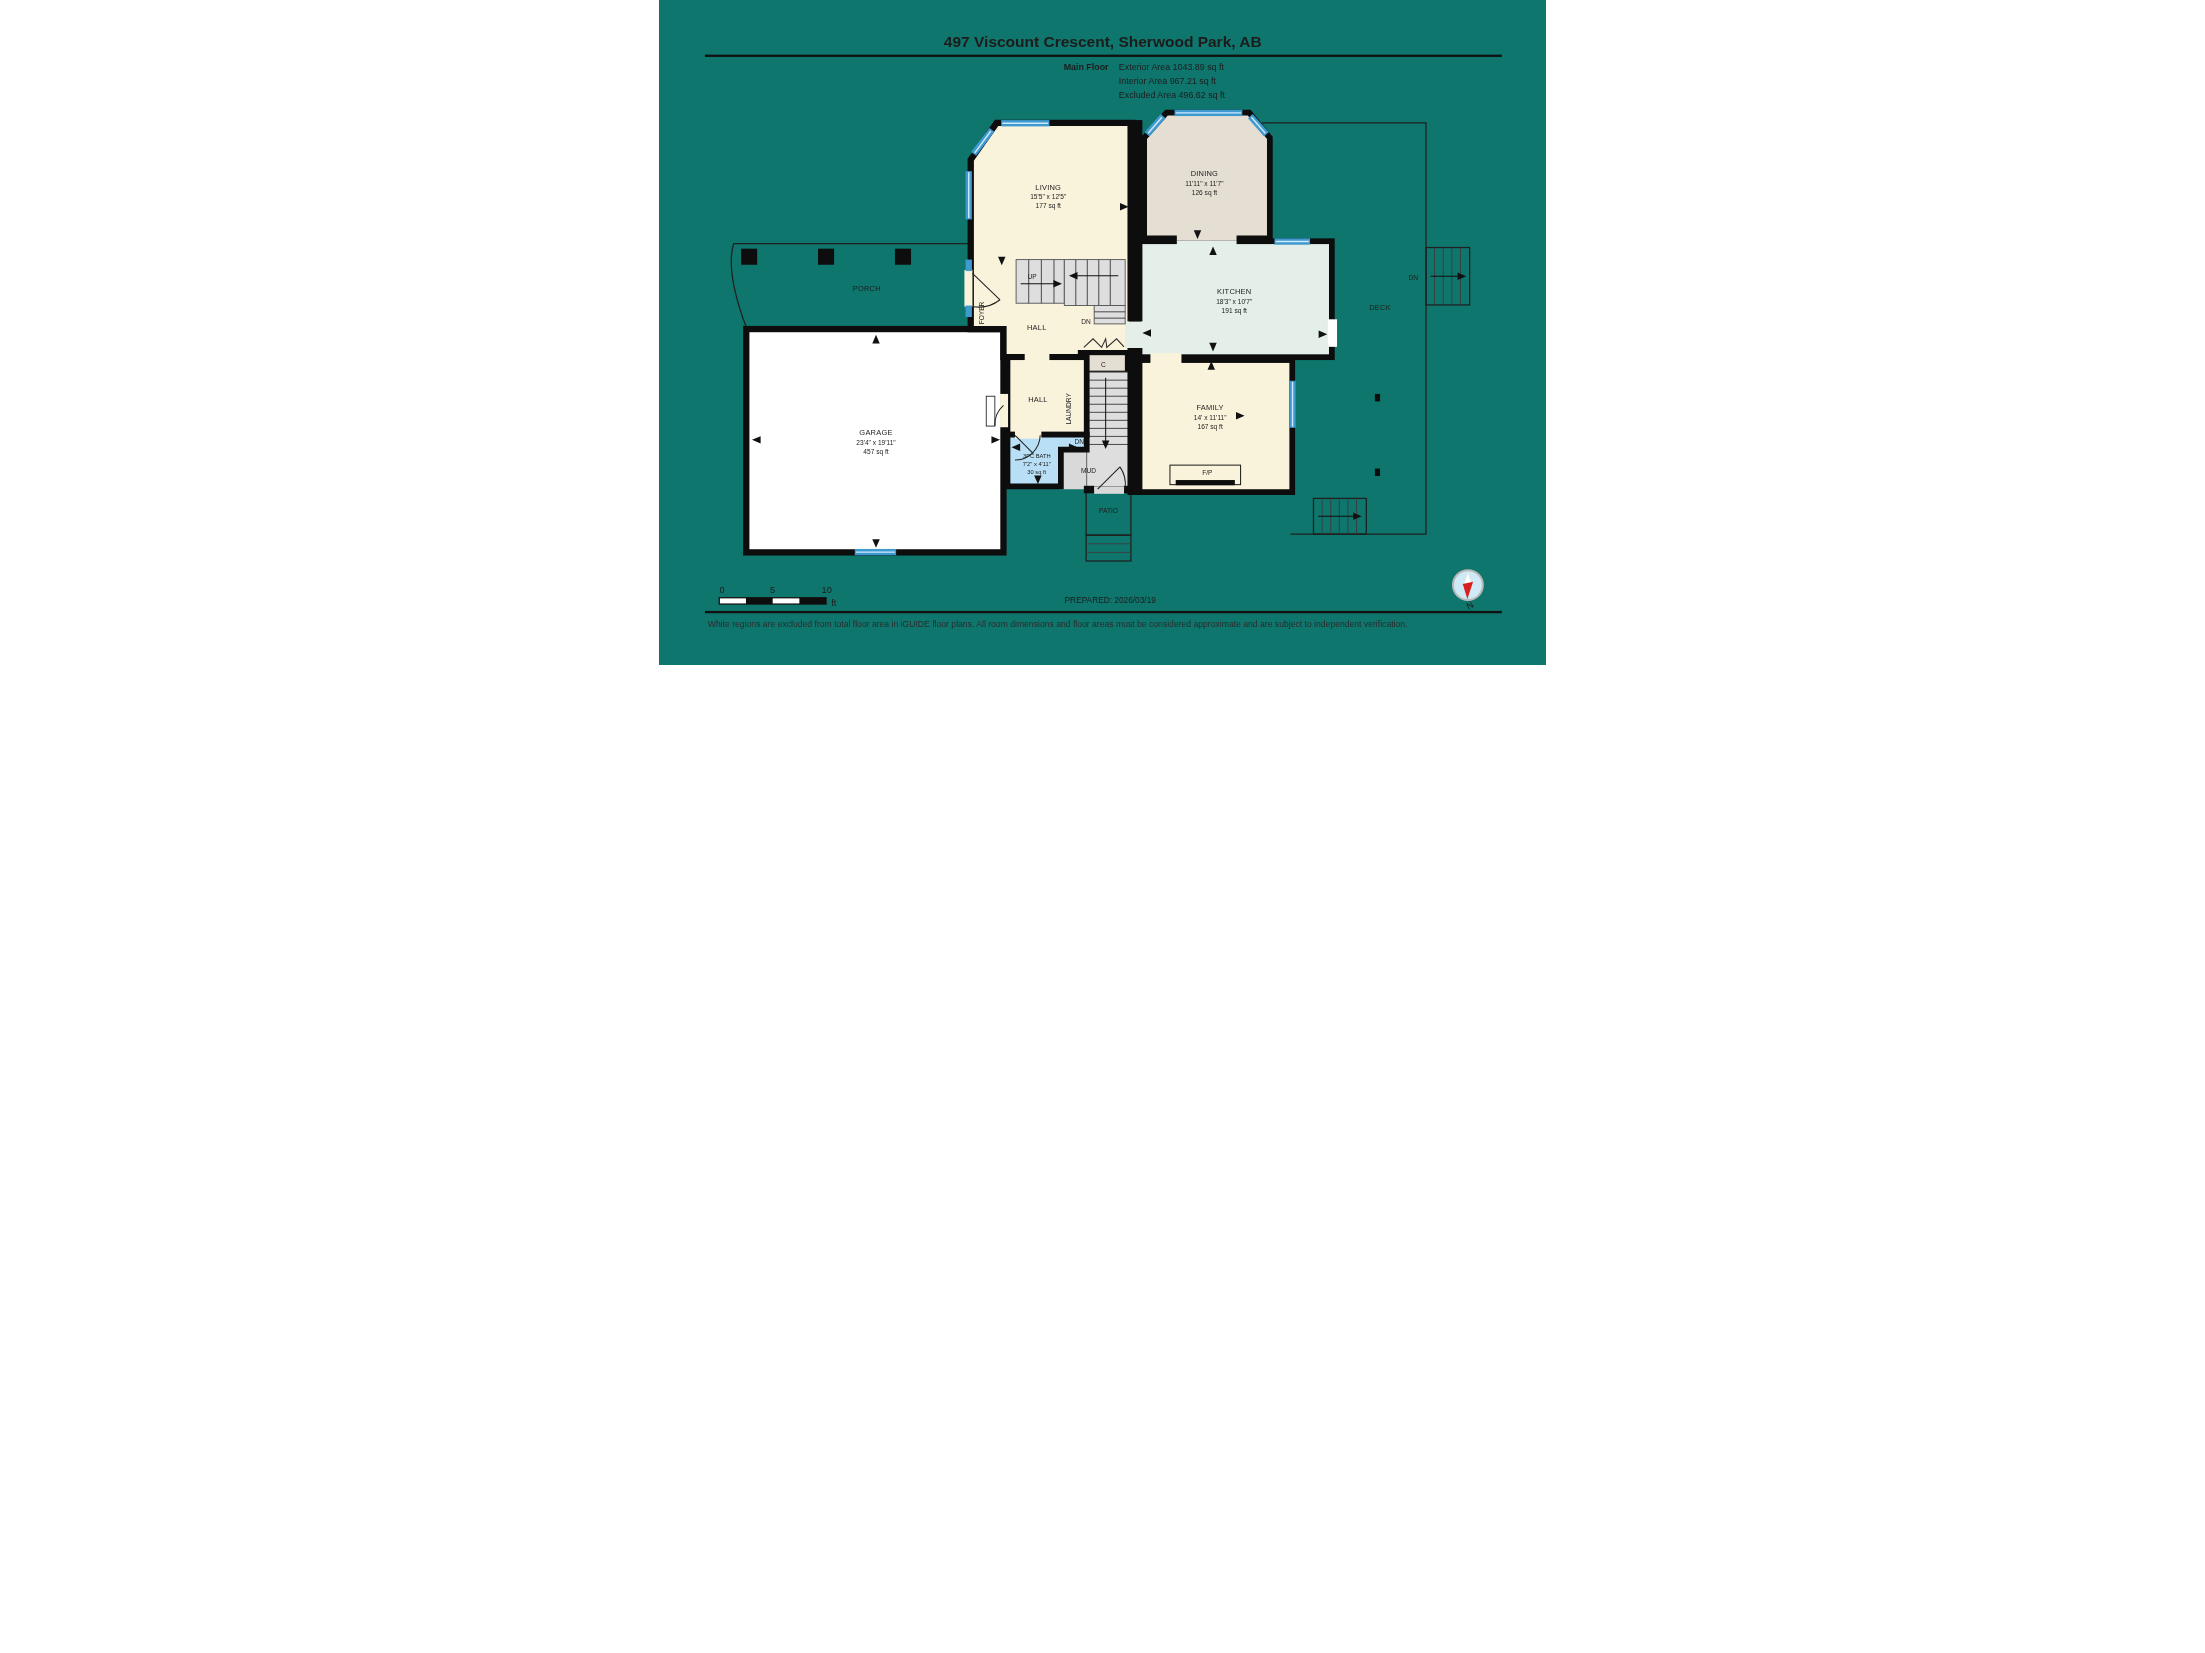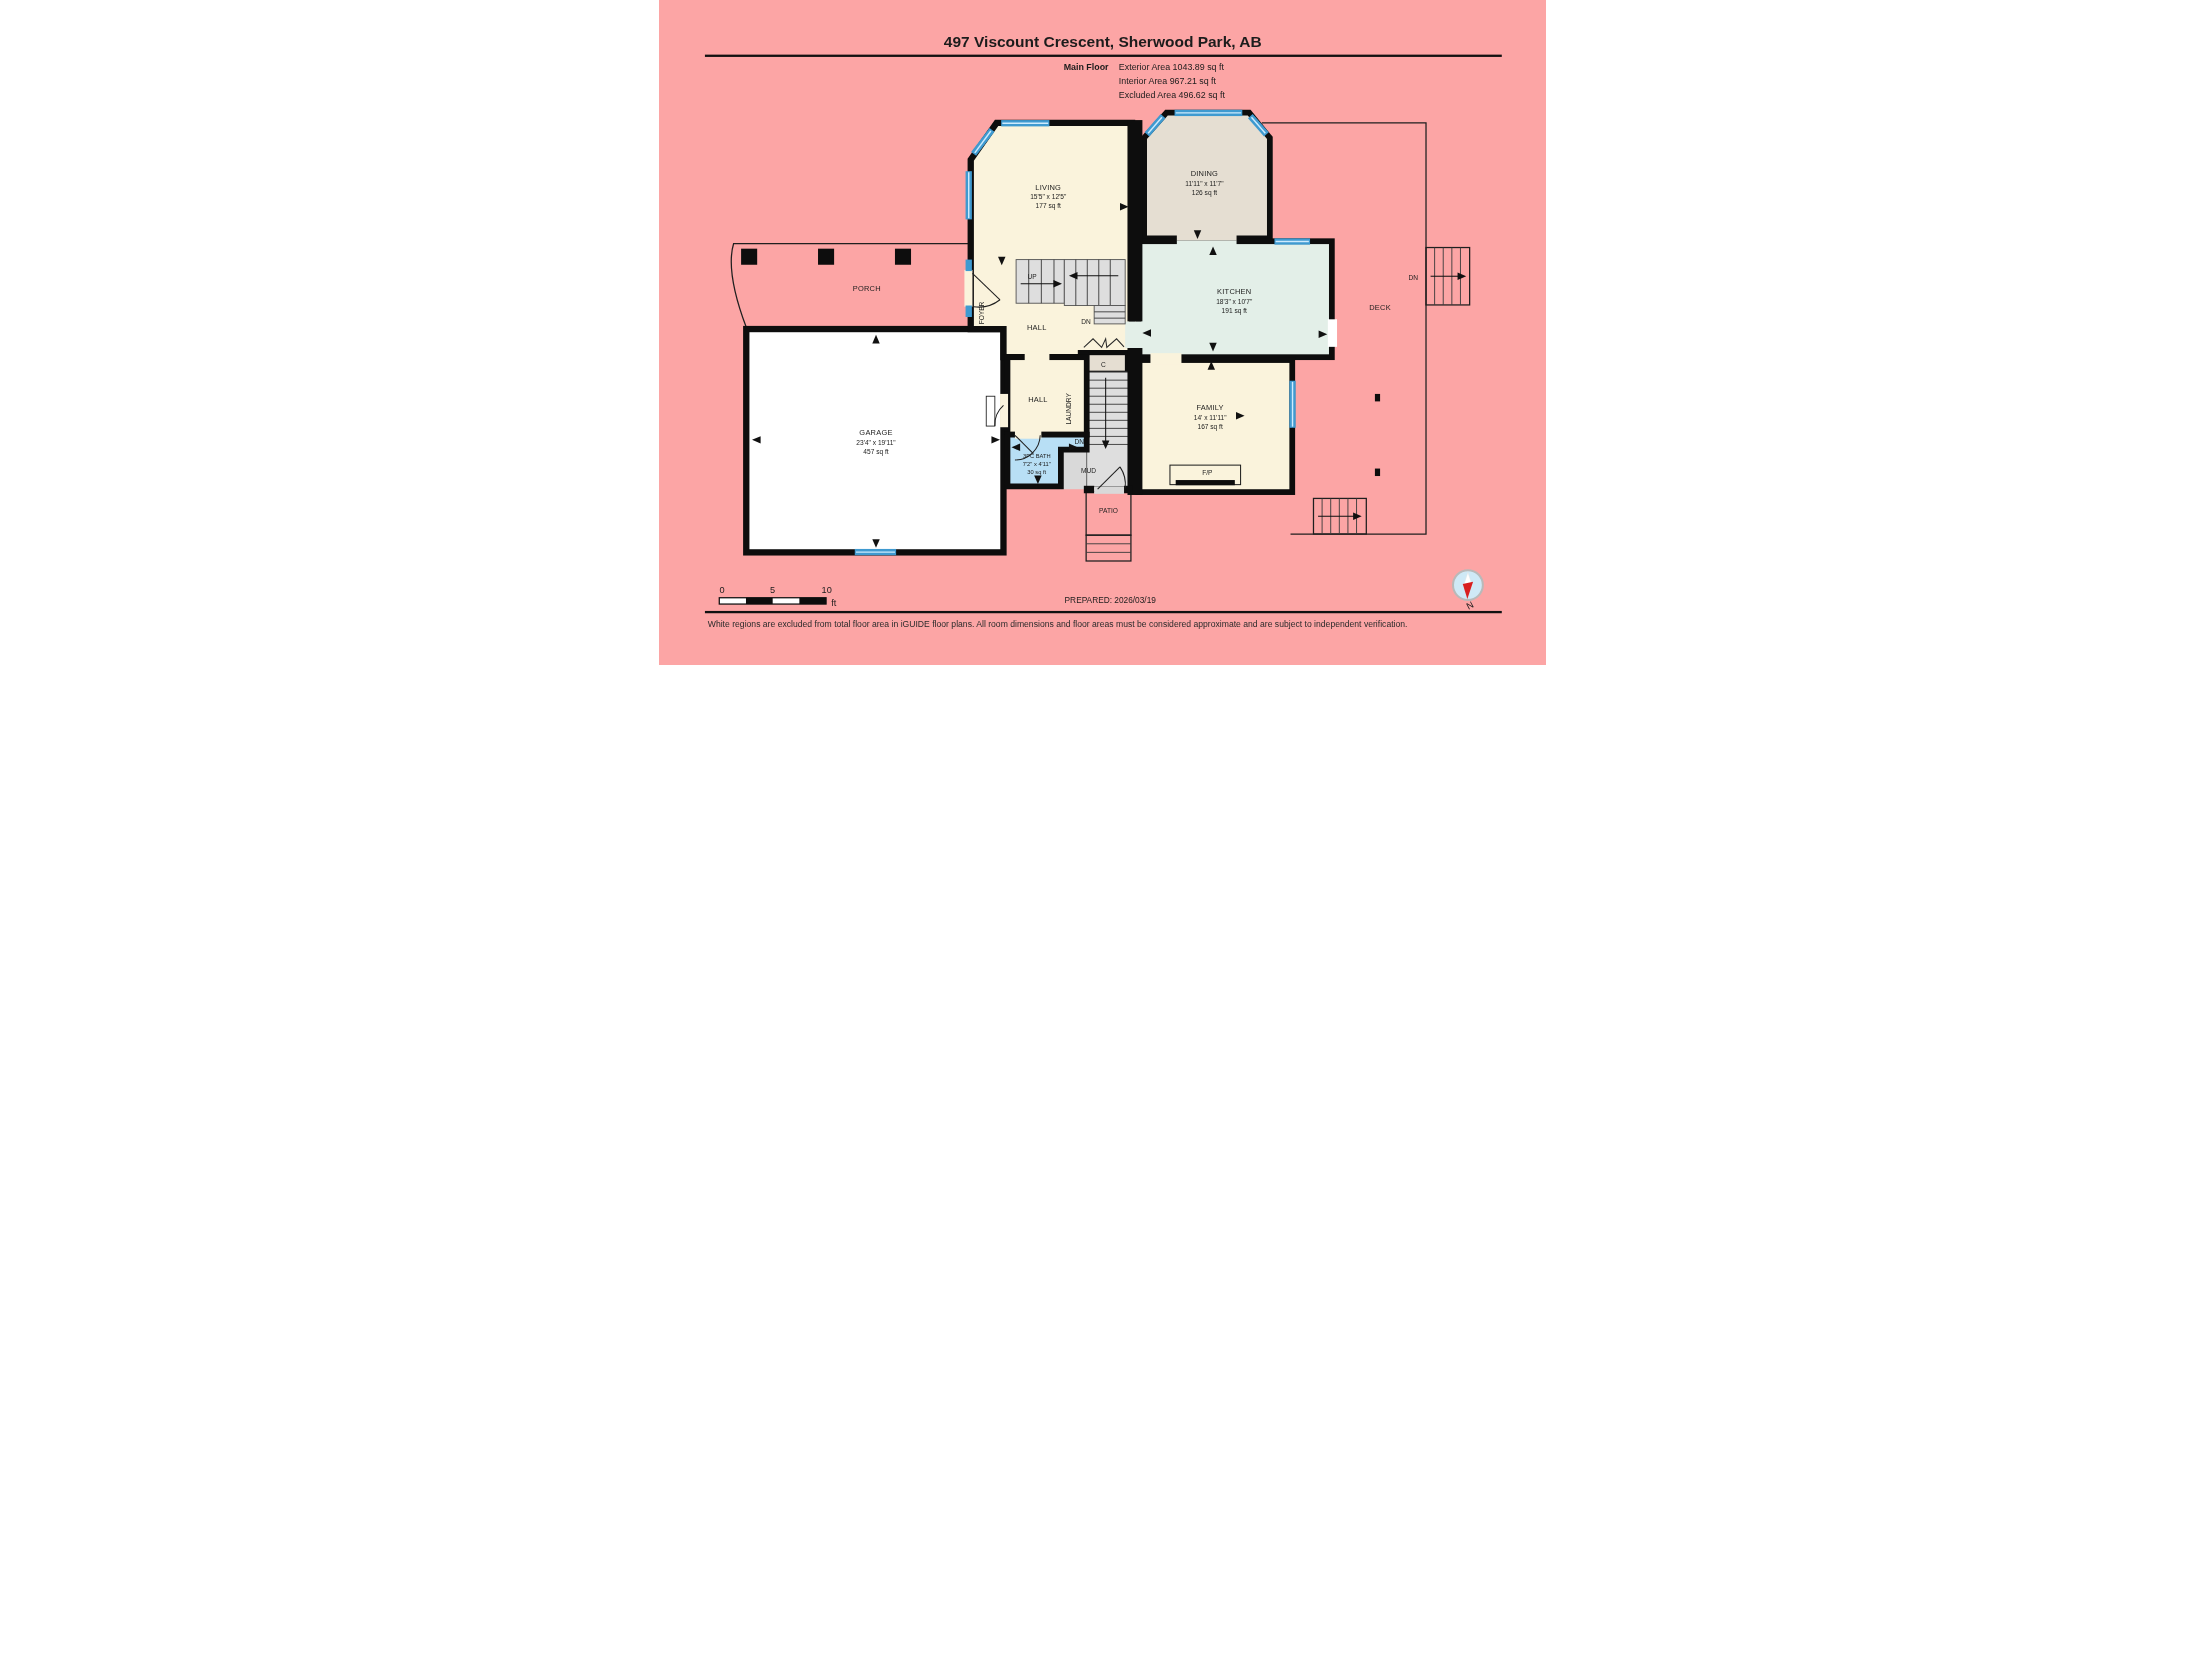--- a/index.html
+++ b/index.html
@@ -1,17 +1,17 @@
 <!DOCTYPE html>
 <html style="font-size:9.2px"><head>
 <meta charset="utf-8">
 <style>
   html,body{margin:0;padding:0;background:#ffffff;}
   body{font-family:"Liberation Sans", sans-serif;}
-  .page{position:relative;width:887px;height:665px;margin:0 auto;background:#fca5a5;}
+  .page{position:relative;width:887px;height:665px;margin:0 auto;background:#0f766e;}
   svg{display:block;}
   text{fill:#1c1c1c;}
   .t-title{font-size:27px;font-weight:bold;}
   .t-floor{font-size:15.5px;font-weight:bold;}
   .t-area{font-size:15.5px;}
   .t-room{font-size:13px;letter-spacing:.4px;}
   .t-dim{font-size:11.5px;}
   .t-small{font-size:11.5px;}
   .t-tiny{font-size:10px;}
   .t-scale{font-size:16px;}

